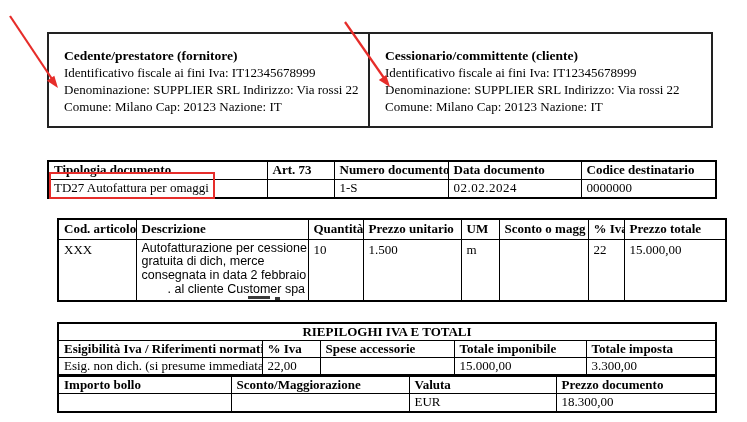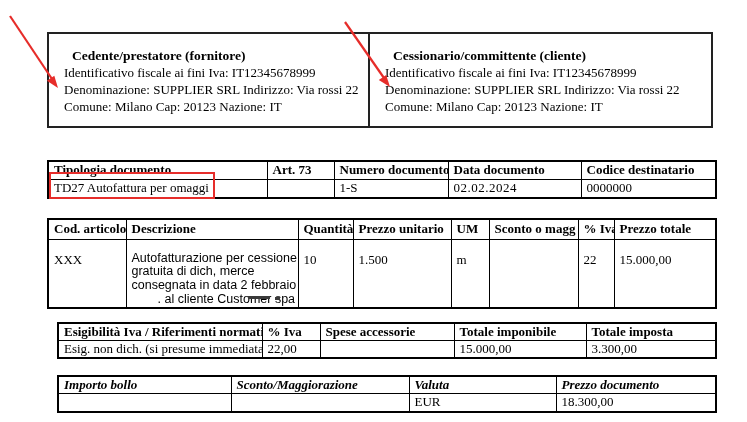--- a/index.html
+++ b/index.html
@@ -8,60 +8,60 @@
     font-family:"Liberation Serif","DejaVu Serif",serif;color:#000;overflow:hidden;
   }
   
   .parties-box{
     position:absolute;left:47px;top:32px;width:666px;height:96px;
     border:2px solid #222;display:flex;box-sizing:border-box;background:#fff;
   }
   .party{box-sizing:border-box;padding:13px 8px 0 15px;font-size:13px;line-height:17px;}
   .party-left{width:321px;border-right:2px solid #222;}
   .party-right{flex:1;}
-  .party-title{font-weight:bold;font-size:13.5px;margin-left:8px;}
+  .party-title{font-weight:bold;font-size:13.5px;}
   
   table.doc{border-collapse:collapse;table-layout:fixed;position:absolute;background:#fff;border:2px solid #000;}
   table.doc th,table.doc td{
     border:1px solid #000;font-size:13px;padding:0 5px;overflow:hidden;
     white-space:nowrap;font-weight:normal;text-align:left;box-sizing:border-box;
   }
   table.doc th{font-weight:bold;}
   .c{text-align:center;}
   .r{text-align:right;}
   
   #t1{left:47px;top:160px;width:668px;border-radius:12px;}
   #t1 th{height:18px;}
   #t1 td{height:19px;}
   .date-big{font-size:15px;letter-spacing:.5px;}
   
   .red-rect{
     position:absolute;left:49px;top:172px;width:162px;height:23px;
     border:2px solid #e62d2a;z-index:6;pointer-events:none;
   }
   
-  #t2{left:47px;top:218px;width:668px;}
+  #t2{left:57px;top:218px;width:668px;}
   #t2 th{height:20px;}
-  #t2 td{height:62px;vertical-align:top;padding-top:12px;}
+  #t2 td{height:62px;vertical-align:top;padding-top:2px;}
   .desc-cell div{
     font-family:"Liberation Sans","DejaVu Sans",sans-serif;
     font-size:12.5px;line-height:13.8px;white-space:nowrap;
   }
   .desc-indent{padding-left:26px;}
   
   .artifact{position:absolute;left:248px;top:296px;width:34px;height:4px;overflow:hidden;z-index:2;}
   .artifact .m1{position:absolute;left:0;top:0;width:22px;height:3px;background:#3a3a3a;}
   .artifact .m2{position:absolute;left:27px;top:1px;width:5px;height:3px;background:#3a3a3a;}
   
   #t3a{left:57px;top:322px;width:658px;z-index:1;}
   #t3a .title-row th{height:15px;text-align:center;}
   #t3a th{height:17px;}
   #t3a td{height:17px;}
   #t3b{left:57px;top:375px;width:658px;z-index:3;}
-  #t3b th{height:17px;font-style:italic;}
+  #t3b th{height:17px;}
   #t3b td{height:18px;margin-top:20px;}
   
   .arrows{position:absolute;left:0;top:0;width:747px;height:422px;z-index:5;pointer-events:none;}
 </style>
 </head>
 <body>
 
 <div class="page">
 
   <svg class="arrows" viewBox="0 0 747 422">
@@ -165,20 +165,23 @@
 
   <table class="doc" id="t3a">
     <colgroup>
         <col style="width:204px">
         <col style="width:58px">
         <col style="width:134px">
         <col style="width:132px">
         <col style="width:130px">
       </colgroup>
     <tbody>
+        <tr class="title-row">
+      <th colspan="5">RIEPILOGHI IVA E TOTALI</th>
+    </tr>
     <tr>
       <th>Esigibilità Iva / Riferimenti normativi</th>
       <th>% Iva</th>
       <th>Spese accessorie</th>
       <th>Totale imponibile</th>
       <th>Totale imposta</th>
     </tr>
     <tr>
       <td>Esig. non dich. (si presume immediata)</td>
       <td>22,00</td>

